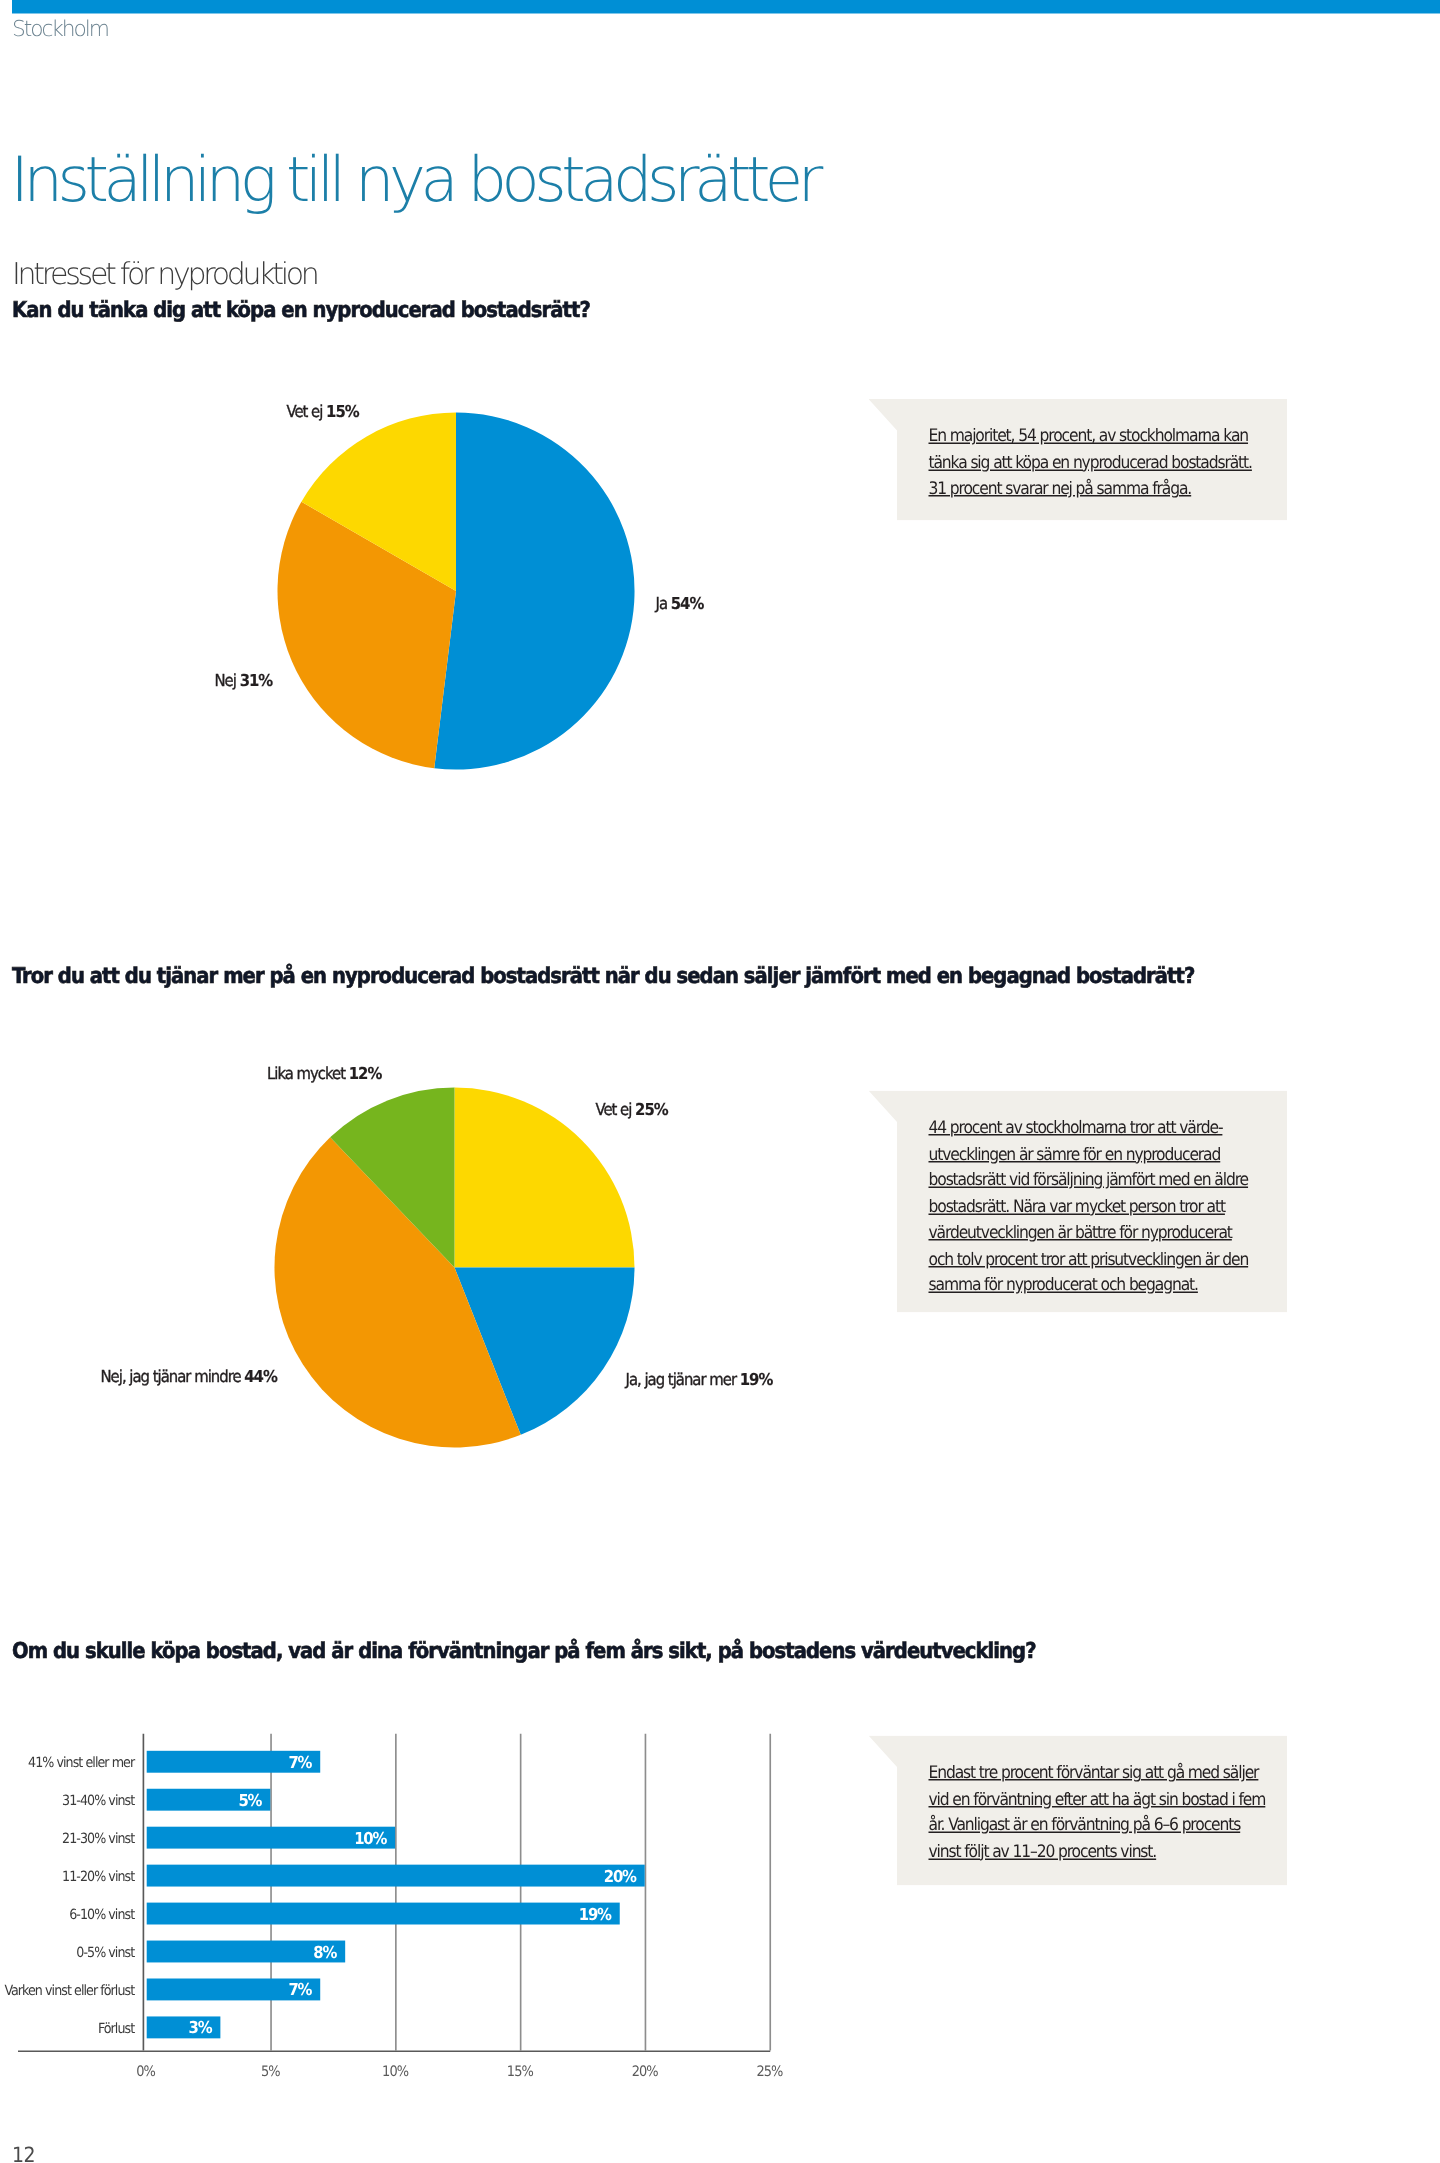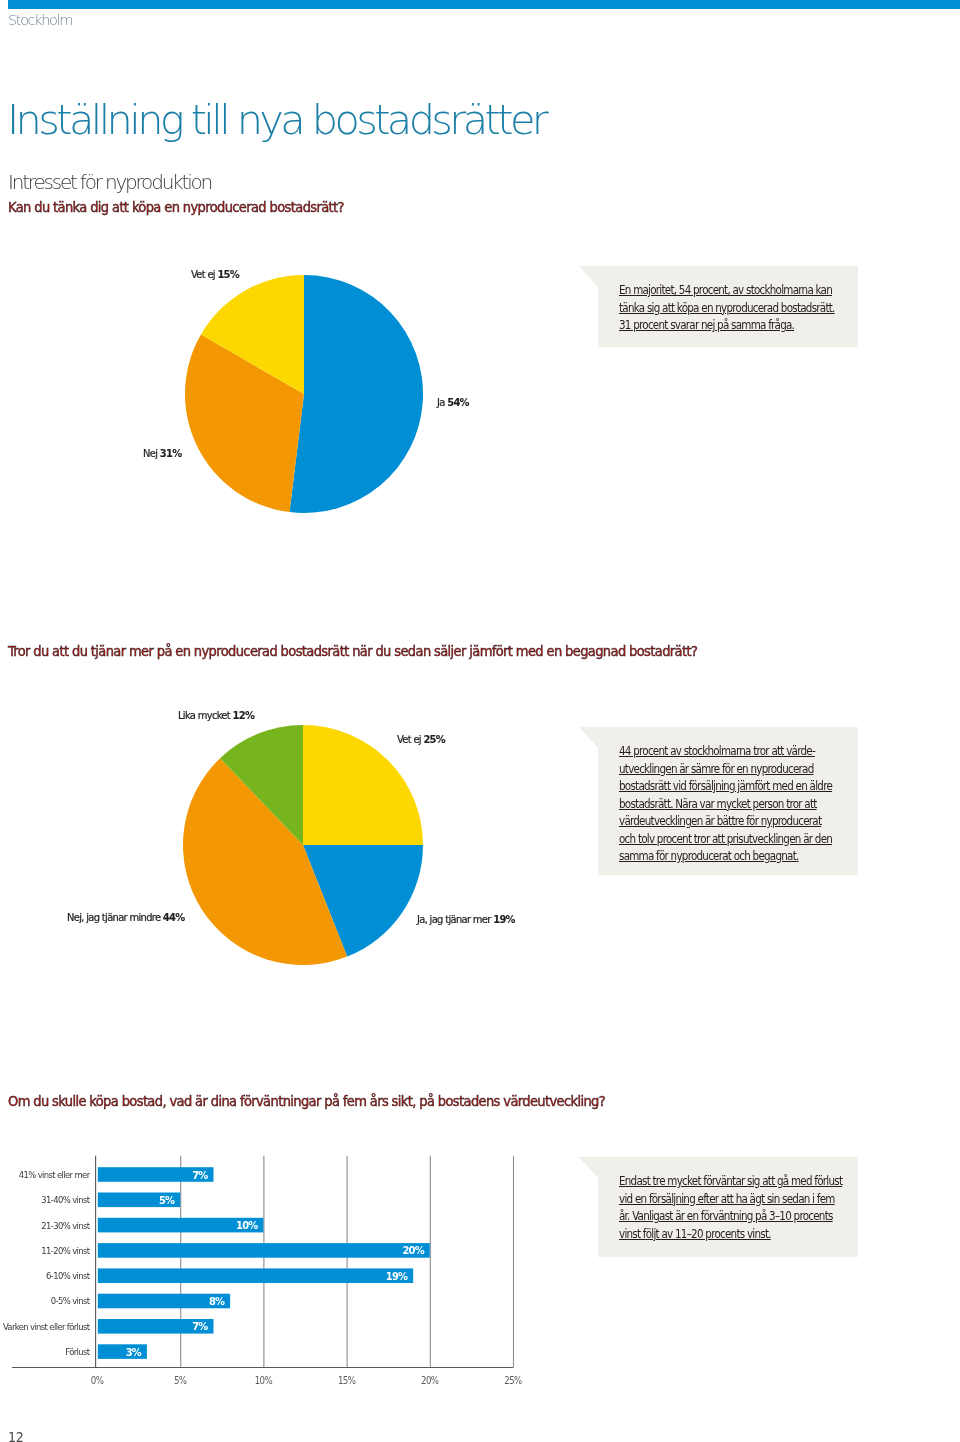--- a/index.html
+++ b/index.html
@@ -2,21 +2,21 @@
 <html><head>
 <meta charset="utf-8">
 <style>
   html,body{margin:0;padding:0;background:#fff;}
   body{width:960px;height:1442px;font-family:"Liberation Sans",sans-serif;}
   .page{position:relative;width:960px;height:1442px;overflow:hidden;background:#fff;}
   .topbar{position:absolute;left:8px;top:0;width:952px;height:9px;background:#008FD5;}
   .kicker{position:absolute;left:8px;top:13px;font-family:"DejaVu Sans",sans-serif;font-size:14.5px;letter-spacing:-1.38px;color:#6d8491;font-weight:200;line-height:15px;}
   .title{position:absolute;left:7px;top:99px;font-family:"DejaVu Sans",sans-serif;font-size:41.5px;line-height:42px;color:#1C7FA8;font-weight:200;letter-spacing:-3.62px;white-space:nowrap;text-align:center;}
   .sec{position:absolute;left:8px;font-family:"DejaVu Sans",sans-serif;font-size:20px;letter-spacing:-2.2px;color:#3c3c3c;font-weight:200;white-space:nowrap;line-height:20px;}
-  .q{position:absolute;left:8px;font-family:"DejaVu Sans Condensed","DejaVu Sans",sans-serif;font-size:14.5px;letter-spacing:-0.62px;color:#b91c1c;font-weight:400;-webkit-text-stroke:0.4px #1a1a1a;white-space:nowrap;line-height:15px;}
+  .q{position:absolute;left:8px;font-family:"DejaVu Sans Condensed","DejaVu Sans",sans-serif;font-size:14.5px;letter-spacing:-0.62px;color:#0f172a;font-weight:700;-webkit-text-stroke:0.4px #1a1a1a;white-space:nowrap;line-height:15px;}
   .callout{position:absolute;color:#231f20;font-family:"DejaVu Sans Condensed","DejaVu Sans",sans-serif;font-size:11.5px;letter-spacing:-0.74px;line-height:17.47px;background:#F1EFEA;
     clip-path:polygon(0 0, 100% 0, 100% 100%, 19px 100%, 19px 21px);}
   .callout .inner{position:relative;}
   .cline{white-space:nowrap;text-decoration:underline;}
   .pagenum{position:absolute;left:8px;top:1430px;font-size:14px;line-height:14px;color:#4a4a4a;font-family:"DejaVu Sans Condensed","DejaVu Sans",sans-serif;letter-spacing:-0.3px;}
   .plabel{position:absolute;font-family:"DejaVu Sans Condensed","DejaVu Sans",sans-serif;font-size:11px;letter-spacing:-0.66px;color:#231f20;-webkit-text-stroke:0.22px #231f20;white-space:nowrap;line-height:11px;}
   .plabel b{font-weight:700;-webkit-text-stroke:0.1px #231f20;}
   .plabel b{font-weight:700;}
   svg{display:block;overflow:visible;}
 </style>
@@ -121,22 +121,22 @@
         <text x="263.4" y="244" text-anchor="middle" font-size="9.6px" letter-spacing="-0.6px" fill="#5a5a5a" font-family="&quot;DejaVu Sans Condensed&quot;, sans-serif">10%</text>
         <text x="346.6" y="244" text-anchor="middle" font-size="9.6px" letter-spacing="-0.6px" fill="#5a5a5a" font-family="&quot;DejaVu Sans Condensed&quot;, sans-serif">15%</text>
         <text x="429.8" y="244" text-anchor="middle" font-size="9.6px" letter-spacing="-0.6px" fill="#5a5a5a" font-family="&quot;DejaVu Sans Condensed&quot;, sans-serif">20%</text>
         <text x="513" y="244" text-anchor="middle" font-size="9.6px" letter-spacing="-0.6px" fill="#5a5a5a" font-family="&quot;DejaVu Sans Condensed&quot;, sans-serif">25%</text>
       </svg>
   </div>
 
   <div class="callout" style="left:579px;top:1157px;width:279px;height:100px;">
     <div class="inner" style="padding:16.2px 0 0 40px;width:230px;">
         <div>
-          <div class="cline">Endast tre mycket förväntar sig att gå med förlust</div>
-          <div class="cline">vid en försäljning efter att ha ägt sin sedan i fem</div>
-          <div class="cline">år. Vanligast är en förväntning på 3–10 procents</div>
+          <div class="cline">Endast tre procent förväntar sig att gå med säljer</div>
+          <div class="cline">vid en förväntning efter att ha ägt sin bostad i fem</div>
+          <div class="cline">år. Vanligast är en förväntning på 6–6 procents</div>
           <div class="cline">vinst följt av 11–20 procents vinst.</div>
         </div>
       </div>
   </div>
 
   <div class="pagenum">12</div>
 </div>
 
 </body></html>

